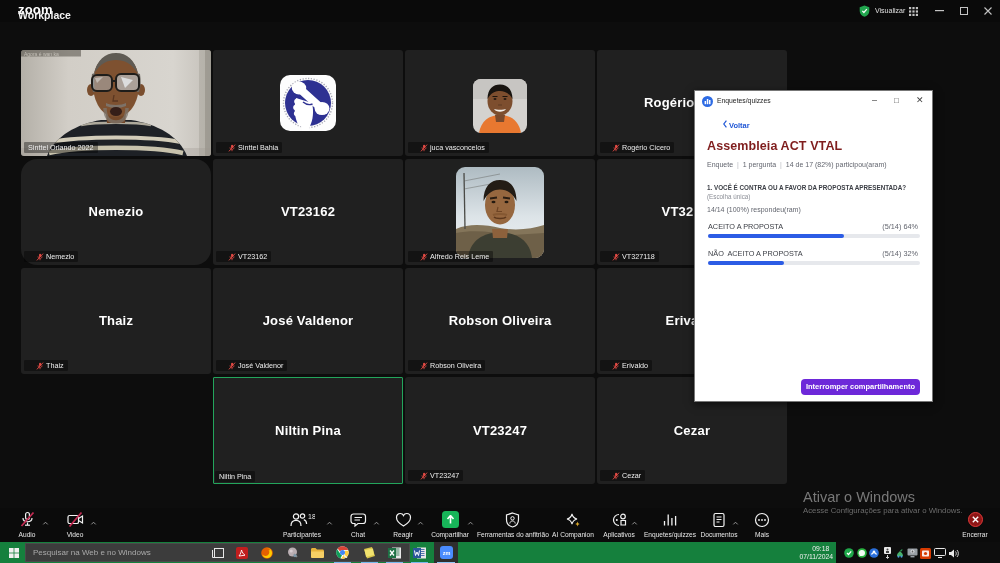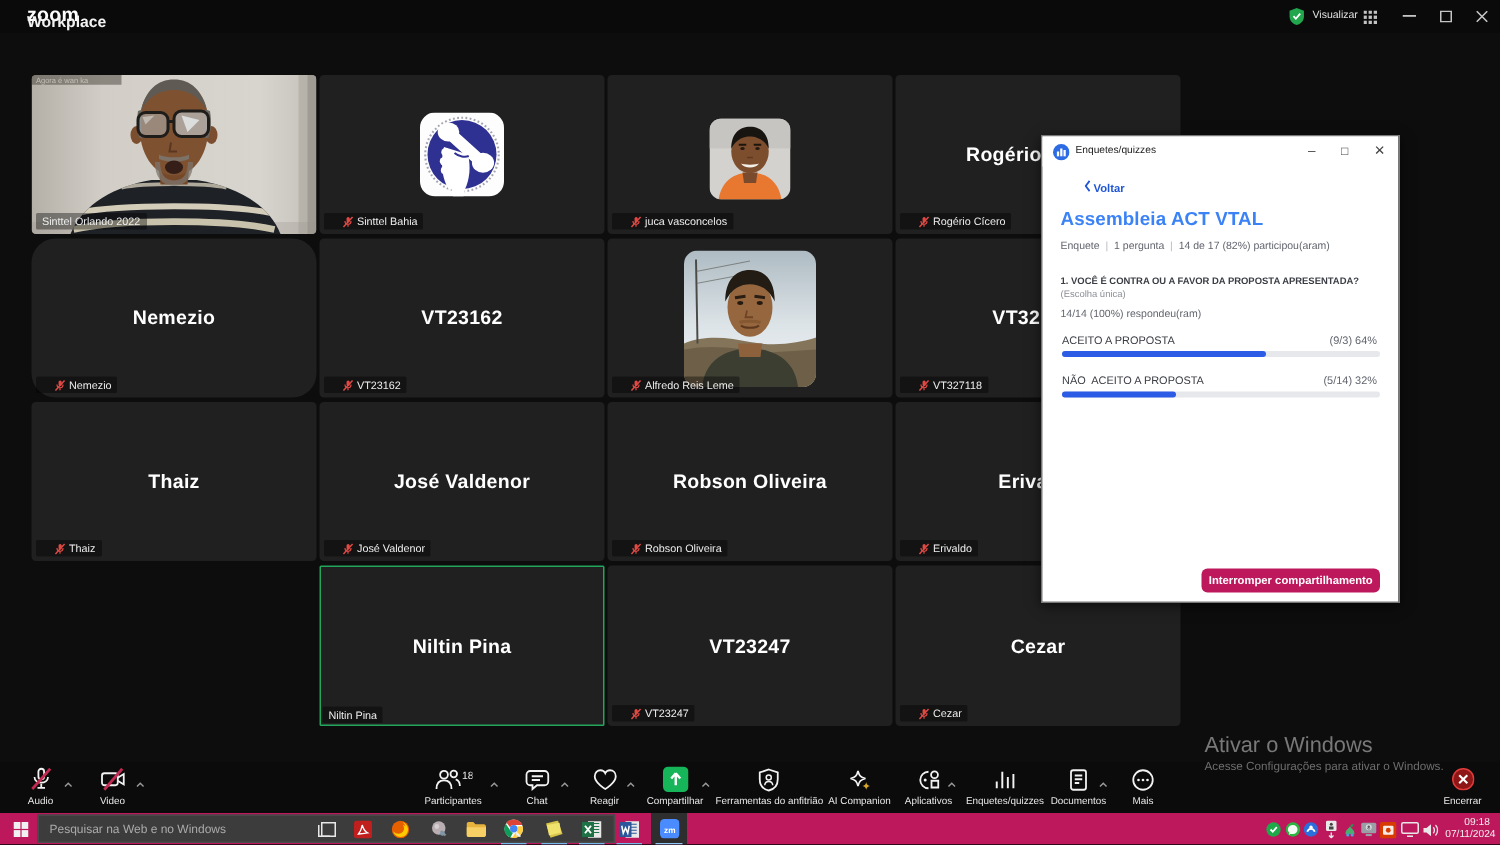--- a/index.html
+++ b/index.html
@@ -17,21 +17,21 @@
 .tlabel { position:absolute; left:3px; bottom:3px; height:11px; display:flex; align-items:center; gap:2px; background:rgba(0,0,0,.38); padding:0 4px 0 12px; border-radius:1px; color:#ededed; font-size:7.2px; white-space:nowrap; }
 .tlabel.nomic { padding-left:4px; }
 .micoff { width:8px; height:8px; flex:0 0 auto; }
 
 #toolbar { position:absolute; left:0; top:508px; width:1000px; height:34px; background:#0b0b0b; }
 .tbtn { position:absolute; top:3px; text-align:center; color:#e8e8e8; }
 .tbtn .ic { height:17px; display:flex; align-items:center; justify-content:center; }
 .tbtn .lb { font-size:6.6px; margin-top:3px; white-space:nowrap; }
 .chev { position:absolute; width:7px; height:7px; }
 
-#taskbar { position:absolute; left:0; top:542px; width:1000px; height:21px; background:#be185d; }
+#taskbar { position:absolute; left:0; top:542px; width:836px; height:21px; background:#15803d; }
 </style>
 </head>
 <body>
 <div id="app">
   <div id="stage">
 
     <div class="tile" style="left:21px;top:28px;width:190px;height:106px;overflow:hidden;">
       <svg width="190" height="106" viewBox="0 0 190 106">
         <defs>
           <linearGradient id="wall" x1="0" y1="0" x2="1" y2="0">
@@ -311,36 +311,36 @@
             <rect x="7" y="4" width="1.5" height="4.2" fill="#fff"></rect>
           </svg>
         <div class="abs" style="left:22px;top:5.5px;font-size:6.8px;color:#1b1b1b;">Enquetes/quizzes</div>
         <div class="abs" style="left:177px;top:4px;font-size:9px;color:#444;">–</div>
         <div class="abs" style="left:199px;top:4.5px;font-size:8px;color:#444;">□</div>
         <div class="abs" style="left:221px;top:4px;font-size:9px;color:#444;">✕</div>
       </div>
       <div class="abs" style="left:28px;top:29px;font-size:7.5px;font-weight:bold;color:#2057d6;"><svg width="4" height="8" viewBox="0 0 4 8" style="margin-right:2px">
             <path d="M3.4 0.6 L0.8 4 L3.4 7.4" stroke="#2057d6" stroke-width="1.2" fill="none"></path>
           </svg>Voltar</div>
-      <div class="abs" style="left:12px;top:48px;font-size:12.5px;font-weight:bold;color:#3b82f6;letter-spacing:.1px;">Assembleia ACT VTAL</div>
+      <div class="abs" style="left:12px;top:48px;font-size:12.5px;font-weight:bold;color:#7f1d1d;letter-spacing:.1px;">Assembleia ACT VTAL</div>
       <div class="abs" style="left:12px;top:70px;font-size:7px;color:#62656e;">Enquete&nbsp; <span style="color:#b8bac0">|</span> &nbsp;1 pergunta&nbsp; <span style="color:#b8bac0">|</span> &nbsp;14 de 17 (82%) participou(aram)</div>
       <div class="abs" style="left:12px;top:92.5px;font-size:6.3px;font-weight:bold;color:#3a3d44;white-space:nowrap;">1. VOCÊ É CONTRA OU A FAVOR DA PROPOSTA APRESENTADA?</div>
       <div class="abs" style="left:12px;top:102px;font-size:6.3px;color:#8b8e96;">(Escolha única)</div>
       <div class="abs" style="left:12px;top:115px;font-size:7px;color:#62656e;">14/14 (100%) respondeu(ram)</div>
       <div class="abs" style="left:13px;top:131px;font-size:7.3px;color:#3a3d44;text-align:right;">ACEITO A PROPOSTA</div>
-      <div class="abs" style="right:14px;top:131px;font-size:7.3px;color:#62656e;">(9/3) 64%</div>
+      <div class="abs" style="right:14px;top:131px;font-size:7.3px;color:#62656e;">(5/14) 64%</div>
       <div class="abs" style="left:13px;top:143px;width:212px;height:4px;background:#e6e8ec;border-radius:2px;">
           <div style="width:64%;height:4px;background:#2c5ce5;border-radius:2px;"></div>
         </div>
       <div class="abs" style="left:13px;top:158px;font-size:7.3px;color:#3a3d44;">NÃO&nbsp; ACEITO A PROPOSTA</div>
       <div class="abs" style="right:14px;top:158px;font-size:7.3px;color:#62656e;">(5/14) 32%</div>
       <div class="abs" style="left:13px;top:170px;width:212px;height:4px;background:#e6e8ec;border-radius:2px;">
           <div style="width:36%;height:4px;background:#2c5ce5;border-radius:2px;"></div>
         </div>
-      <div class="abs" style="left:106px;top:288px;width:119px;height:16px;background:#be185d;border-radius:4px;color:#fff;font-size:7.5px;font-weight:bold;text-align:center;line-height:16px;">Interromper compartilhamento</div>
+      <div class="abs" style="left:106px;top:288px;width:119px;height:16px;background:#6d28d9;border-radius:4px;color:#fff;font-size:7.5px;font-weight:bold;text-align:center;line-height:16px;">Interromper compartilhamento</div>
     </div>
   </div>
   <div id="titlebar">
     <div id="tb-zoom">zoom</div>
     <div id="tb-wp">Workplace</div>
     <svg class="abs" style="left:859px;top:5px" width="11" height="12" viewBox="0 0 11 12">
         <path d="M5.5 0.4 L10.3 2.2 V6 C10.3 9 8.1 11 5.5 11.7 C2.9 11 0.7 9 0.7 6 V2.2 Z" fill="#21a64e"></path>
         <path d="M3.3 5.8 L4.9 7.5 L7.8 4.1" stroke="#fff" stroke-width="1.2" fill="none"></path>
       </svg>
     <div class="abs" style="left:875px;top:7px;color:#e0e0e0;font-size:7px;">Visualizar</div>

